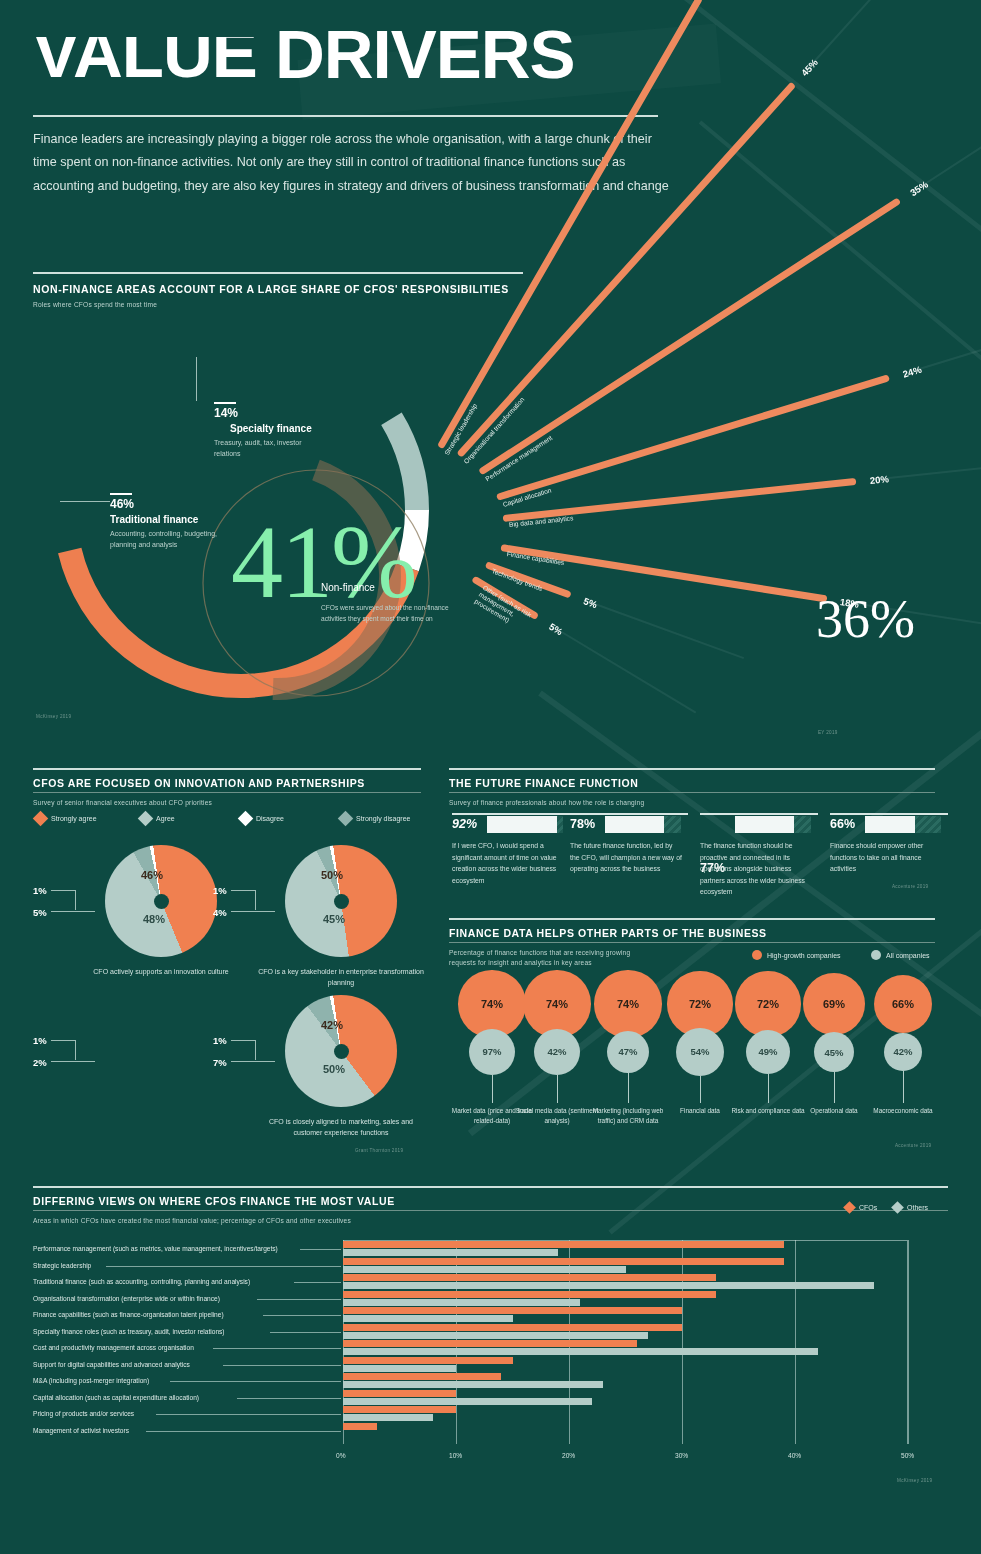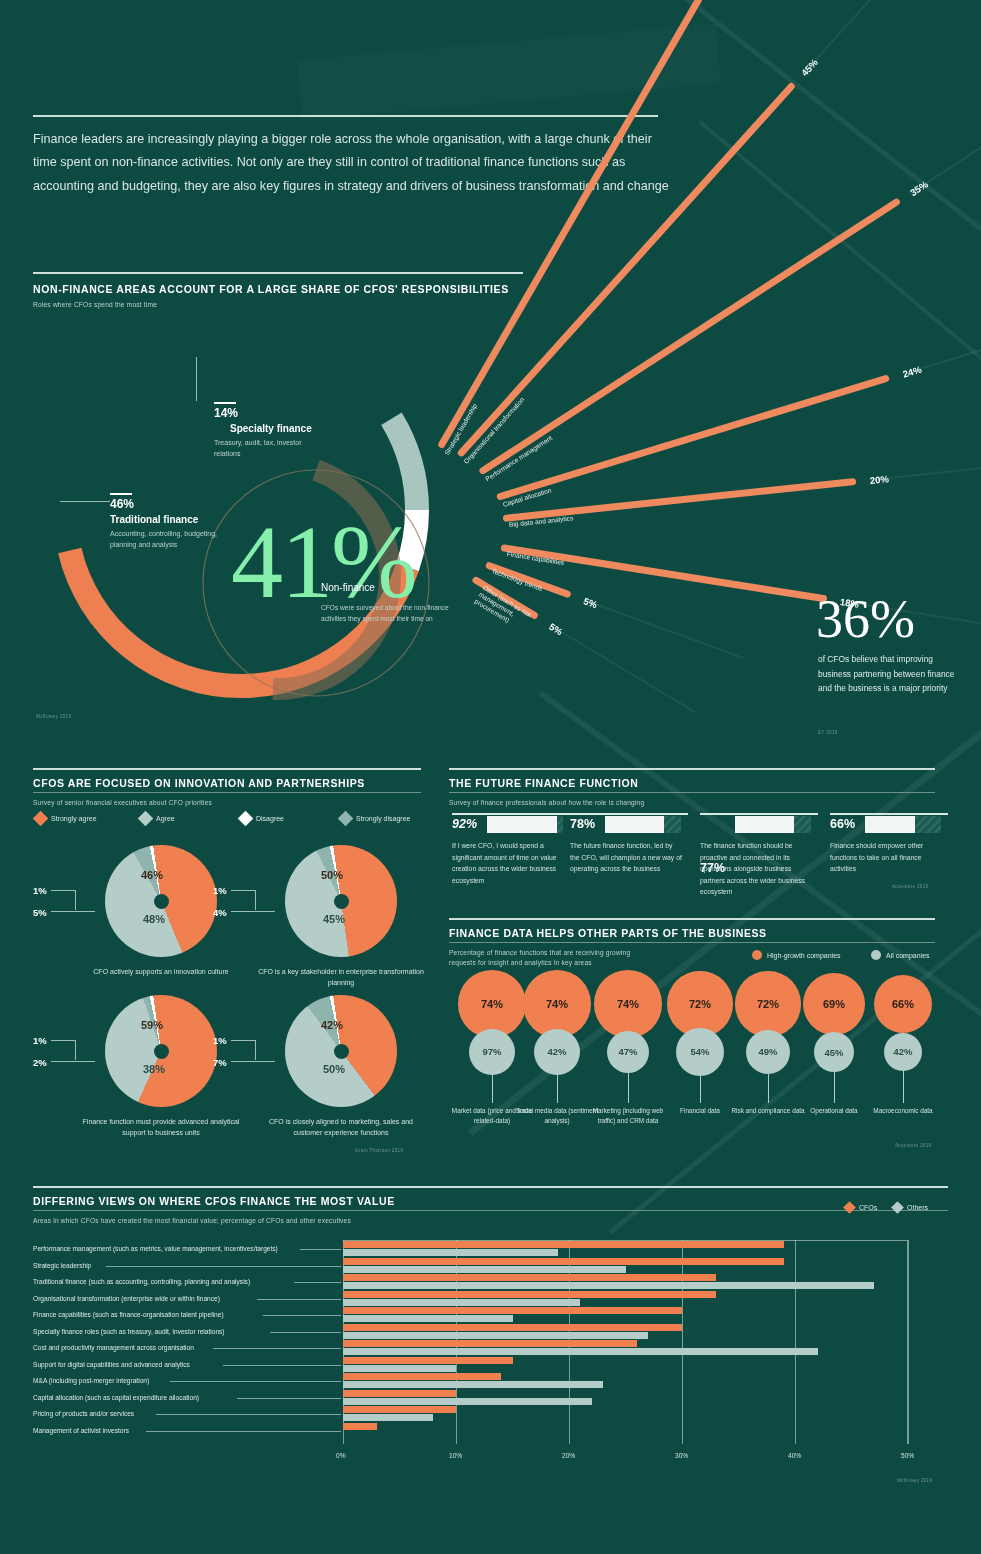--- a/index.html
+++ b/index.html
@@ -101,20 +101,22 @@
 <div id="page">
 
   <div class="streak" style="left:640px;top:-40px;width:700px;height:5px;transform:rotate(38deg);"></div>
   <div class="streak" style="left:700px;top:120px;width:700px;height:4px;transform:rotate(40deg);"></div>
   <div class="streak" style="left:540px;top:690px;width:760px;height:6px;transform:rotate(36deg);"></div>
   <div class="streak" style="left:470px;top:1130px;width:880px;height:7px;transform:rotate(-38deg);"></div>
   <div class="streak" style="left:610px;top:1230px;width:700px;height:5px;transform:rotate(-39deg);"></div>
   <div class="streak" style="left:300px;top:60px;width:420px;height:60px;transform:rotate(-5deg);opacity:.35;"></div>
 
   <div class="title">
+    <span class="clip"><span>VALUE</span></span>
+    <span>DRIVERS</span>
   </div>
   <div class="title-rule"></div>
   <div class="intro">Finance leaders are increasingly playing a bigger role across the whole organisation, with a large chunk of their time spent on non-finance activities. Not only are they still in control of traditional finance functions such as accounting and budgeting, they are also key figures in strategy and drivers of business transformation and change</div>
 
   <div class="sec-rule" style="left:33px;top:272px;width:490px;"></div>
   <div class="sec-title" style="left:33px;top:283px;">NON-FINANCE AREAS ACCOUNT FOR A LARGE SHARE OF CFOS' RESPONSIBILITIES</div>
   <div class="sec-sub" style="left:33px;top:300px;">Roles where CFOs spend the most time</div>
   <div class="src" style="left:36px;top:714px;">McKinsey 2019</div>
 
   <div id="donut-wrap">
@@ -177,21 +179,20 @@
       <div class="rlabel" style="left: 491.969px; top: 567.202px; transform: rotate(20deg);">Technology trends</div>
       <div class="rpct" style="left: 583.697px; top: 594.772px; transform: rotate(20deg);">5%</div>
       <div class="streak" style="left: 583.697px; top: 598.772px; width: 170px; height: 2px; transform: rotate(20deg);"></div>
       <div class="rbar" style="left: 473.431px; top: 575.429px; width: 75px; transform: rotate(31deg);"></div>
       <div class="rlabel" style="left: 479.431px; top: 581.929px; transform: rotate(31deg); width: 58px; white-space: normal; line-height: 1.25;">Other (such as risk management, procurement)</div>
       <div class="rpct" style="left: 549.719px; top: 619.767px; transform: rotate(31deg);">5%</div>
       <div class="streak" style="left: 549.719px; top: 623.767px; width: 170px; height: 2px; transform: rotate(31deg);"></div>
     </div>
 
   <div class="big67">36%</div>
-  <div class="t67">of CFOs believe that improving business partnering between finance and the business is a major priority</div>
   <div class="src" style="left:818px;top:730px;">EY 2019</div>
 
   <div class="sec-rule" style="left:33px;top:768px;width:388px;"></div>
   <div class="sec-title" style="left:33px;top:777px;">CFOS ARE FOCUSED ON INNOVATION AND PARTNERSHIPS</div>
   <div class="sec-rule" style="left:33px;top:792px;width:388px;height:1px;background:#6d9189;"></div>
   <div class="sec-sub" style="left:33px;top:798px;">Survey of senior financial executives about CFO priorities</div>
   <div class="src" style="left:355px;top:1148px;">Grant Thornton 2019</div>
 
   <div class="legend-row" style="left:35px;top:813px;">
     <div class="dia" style="background:#f08050;"></div>
@@ -230,28 +231,20 @@
         </div>
         <div class="pie-num" style="color: rgb(59, 43, 30); left: 36px; top: 24px;">50%</div>
         <div class="pie-num" style="color: rgb(46, 76, 71); left: 38px; top: 68px;">45%</div>
         <div class="pie-cap" style="left: -29px; top: 122px;">CFO is a key stakeholder in enterprise transformation planning</div>
       </div>
       <div class="lead-num" style="left: 213px; top: 885px;">1%</div>
       <div class="lead-num" style="left: 213px; top: 907px;">4%</div>
       <div class="lead-h" style="left: 231px; top: 890px; width: 24px;"></div>
       <div class="lead-h" style="left: 255px; top: 890px; width: 1px; height: 20px;"></div>
       <div class="lead-h" style="left: 231px; top: 911px; width: 44px;"></div>
-      <div class="pie-wrap" style="left: 105px; top: 995px;">
-        <div class="pie" style="background: conic-gradient(from -8deg, rgb(240, 128, 80) 0deg, rgb(240, 128, 80) 212.4deg, rgb(180, 205, 200) 212.4deg, rgb(180, 205, 200) 349.2deg, rgb(143, 179, 173) 349.2deg, rgb(143, 179, 173) 356.4deg, rgb(255, 255, 255) 356.4deg, rgb(255, 255, 255) 360deg);">
-          <div class="pie-hub"></div>
-        </div>
-        <div class="pie-num" style="color: rgb(59, 43, 30); left: 36px; top: 24px;">59%</div>
-        <div class="pie-num" style="color: rgb(46, 76, 71); left: 38px; top: 68px;">38%</div>
-        <div class="pie-cap" style="left: -29px; top: 122px;">Finance function must provide advanced analytical support to business units</div>
-      </div>
       <div class="lead-num" style="left: 33px; top: 1035px;">1%</div>
       <div class="lead-num" style="left: 33px; top: 1057px;">2%</div>
       <div class="lead-h" style="left: 51px; top: 1040px; width: 24px;"></div>
       <div class="lead-h" style="left: 75px; top: 1040px; width: 1px; height: 20px;"></div>
       <div class="lead-h" style="left: 51px; top: 1061px; width: 44px;"></div>
       <div class="pie-wrap" style="left: 285px; top: 995px;">
         <div class="pie" style="background: conic-gradient(from -8deg, rgb(240, 128, 80) 0deg, rgb(240, 128, 80) 151.2deg, rgb(180, 205, 200) 151.2deg, rgb(180, 205, 200) 331.2deg, rgb(143, 179, 173) 331.2deg, rgb(143, 179, 173) 356.4deg, rgb(255, 255, 255) 356.4deg, rgb(255, 255, 255) 360deg);">
           <div class="pie-hub"></div>
         </div>
         <div class="pie-num" style="color: rgb(59, 43, 30); left: 36px; top: 24px;">42%</div>

